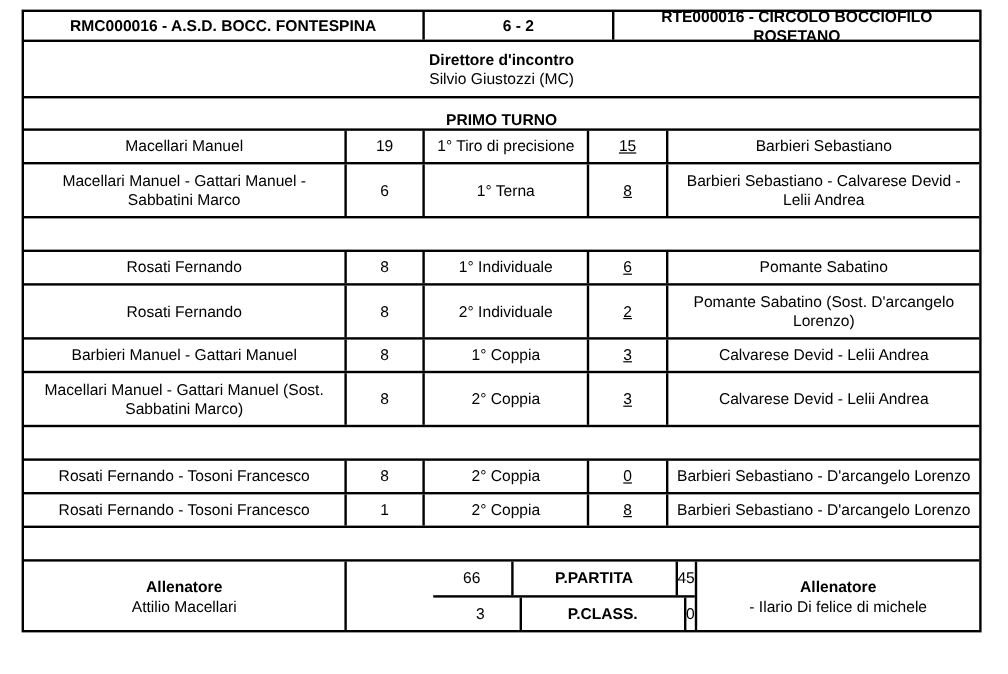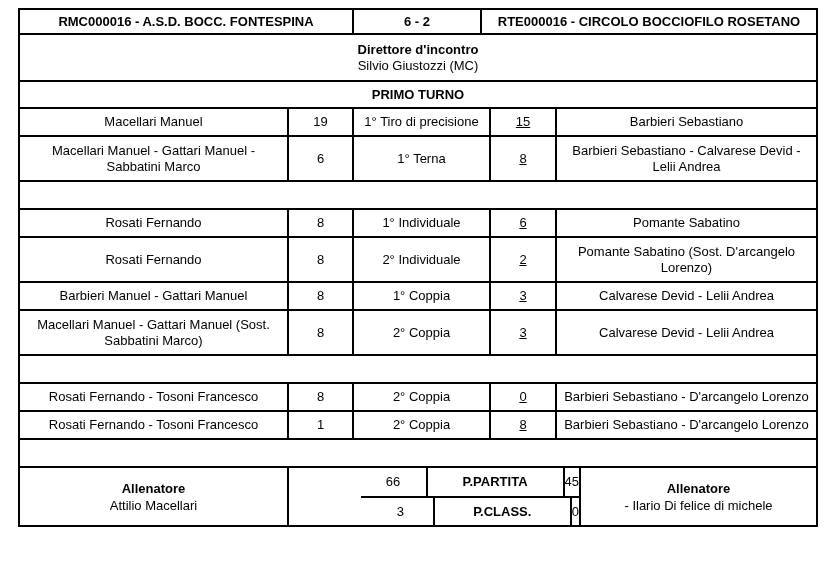--- a/index.html
+++ b/index.html
@@ -42,27 +42,27 @@
   .col { flex-direction: column; }
   .bold { font-weight: bold; }
 
   
   .w-name   { width: 267px; }
   .w-score  { width: 65px; }
   .w-event  { width: 137px; }
   .w-score2 { width: 66px; text-decoration: underline; }
   .w-namer  { flex: 1; }
   .w-hteam  { width: 332px; }
-  .w-hres   { width: 128px; }
+  .w-hres   { width: 158px; }
   .w-hteamr { flex: 1; }
 
   
   .h-header   { height: 25px; }
   .h-director { height: 47px; }
-  .h-section  { height: 27px; }
+  .h-section  { height: 27px; align-items: flex-end; }
   .h-single   { height: 28px; }
   .h-tall     { height: 45px; }
   .h-empty    { height: 28px; }
   .h-footer   { height: 57px; }
 
   .section-title {
     flex: 1;
     display: flex;
     align-items: center;
     justify-content: center;

